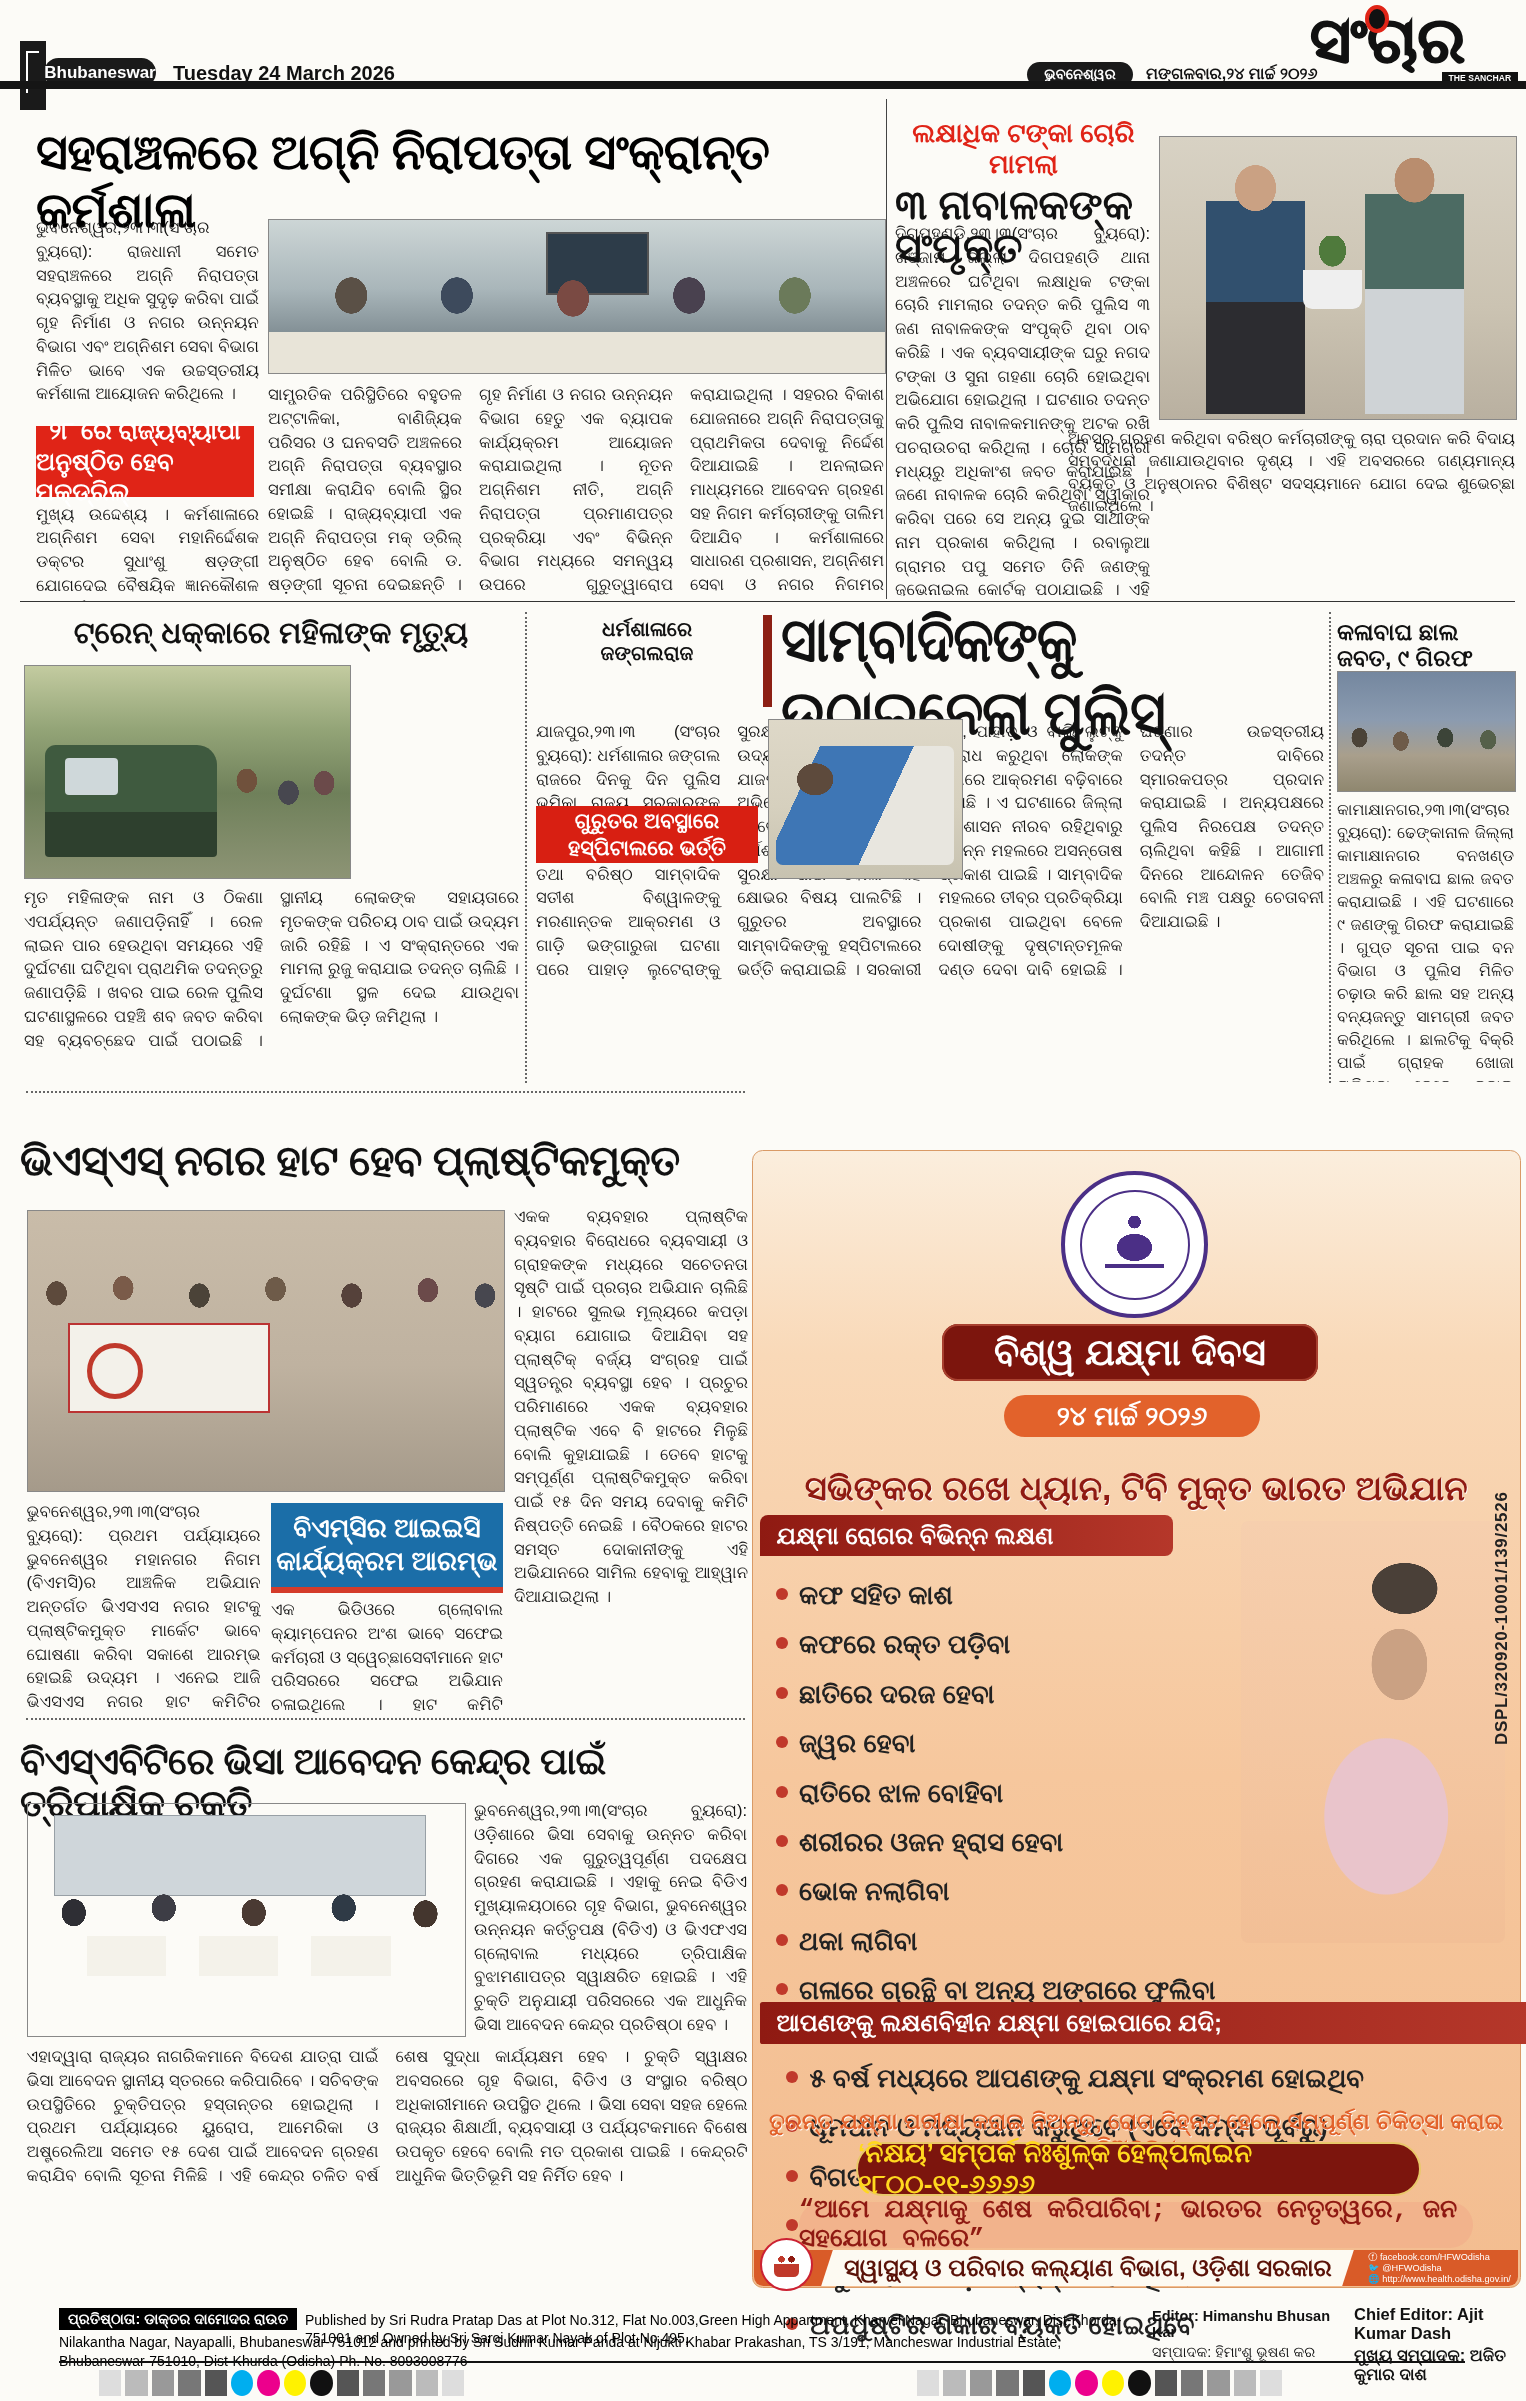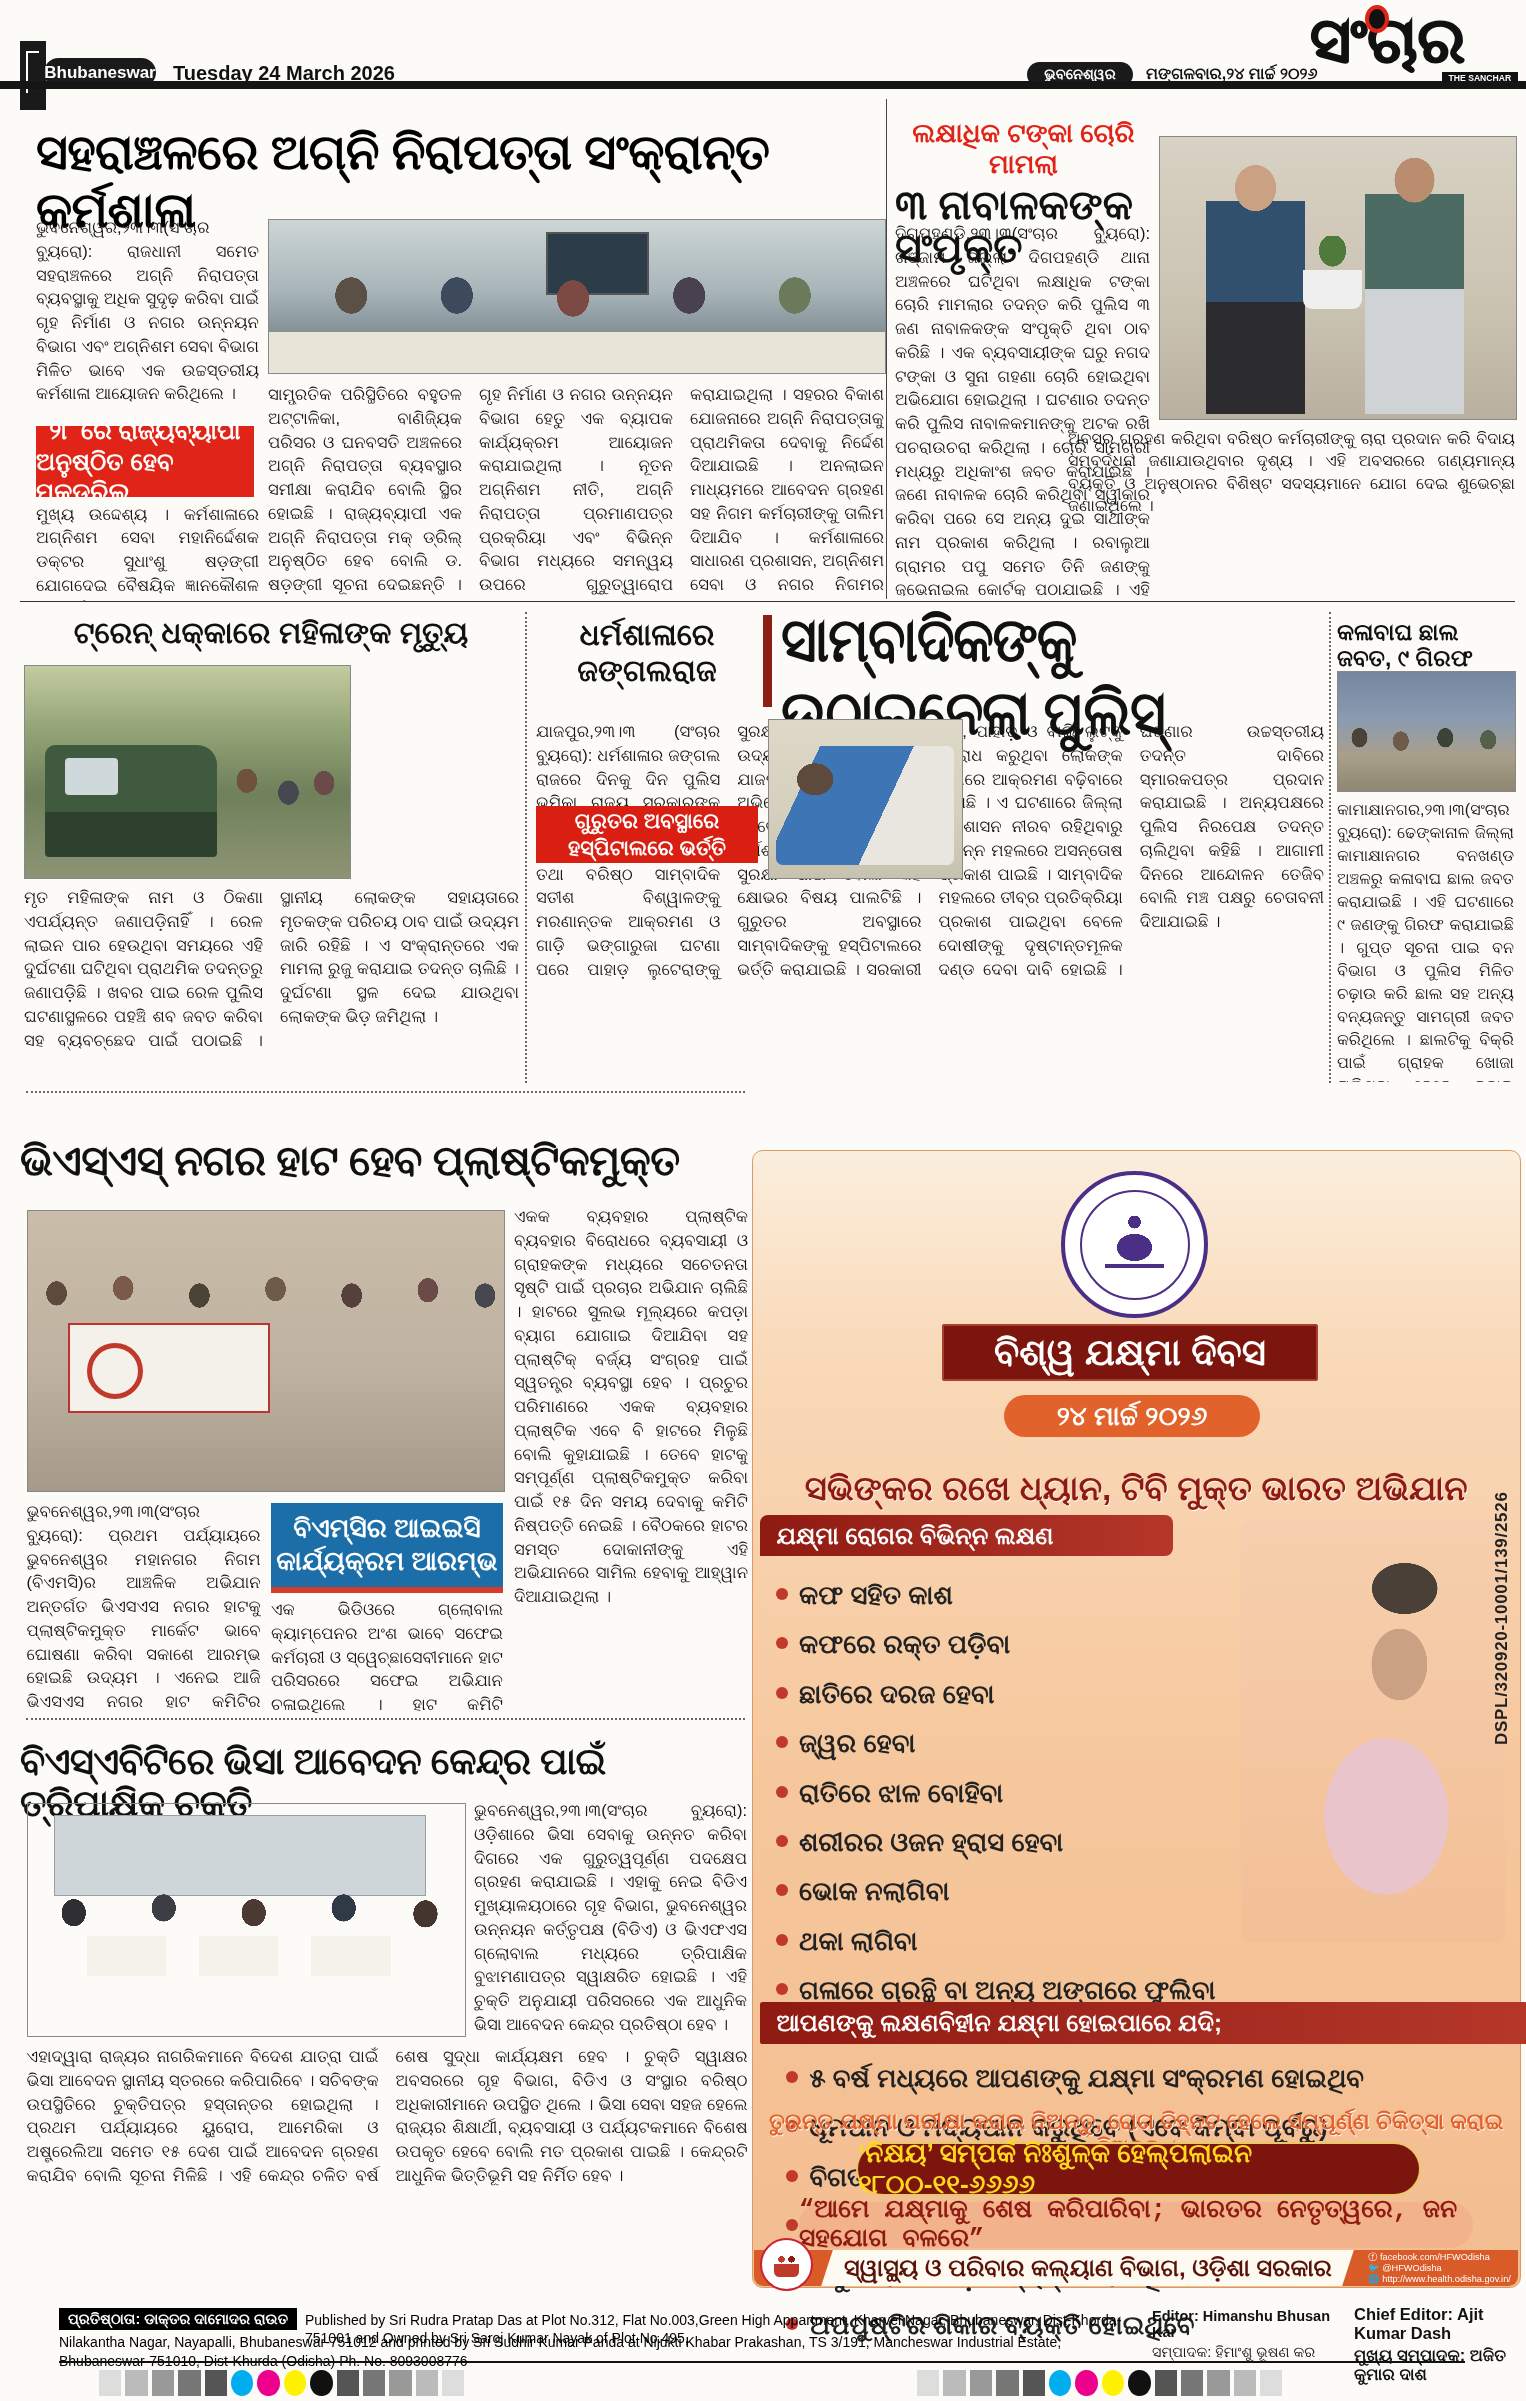--- a/index.html
+++ b/index.html
@@ -17,21 +17,21 @@
   .hl-red{background:#e02417;color:#ffffff;font-weight:800;display:flex;flex-direction:column;
           align-items:center;justify-content:center;line-height:1.25;}
   .hl-blue{background:#1b6ea8;color:#fff;font-weight:800;display:flex;flex-direction:column;
            align-items:center;justify-content:center;line-height:1.25;border-bottom:6.6px solid #d43b2a;}
   .vdot{border-left:2px dotted #666;}
   .hdot{border-top:2px dotted #666;}
   .kicker-red{color:#e02417;font-weight:800;}
   
   .ad{background:linear-gradient(180deg,#fbeedd 0%,#f9d9b8 18%,#f6c79d 55%,#f3bd90 100%);
       border:1.3px solid #d99a66;border-radius:10.6px;}
-  .ad-title{background:#7c150d;color:#fff;font-weight:800;border-radius:3px;
+  .ad-title{background:#7c150d;color:#fff;font-weight:800;border-radius:16px;
             box-shadow:0 0 0 2px #a8402f inset;display:flex;align-items:center;justify-content:center;}
   .ad-datepill{background:#e2622b;color:#fff;font-weight:800;}
   .ad-slogan{color:#8f1a12;font-weight:800;text-shadow:0.7px 0.7px 0 #fff;}
   .ad-h{background:linear-gradient(90deg,#8f1a12,#b5372a);color:#fff;font-weight:800;
         display:flex;align-items:center;padding-left:17px;}
   .ad-list{list-style:none;margin:0;padding:0;}
   .ad-list li{position:relative;padding-left:30px;font-size:26px;line-height:1.9;color:#222;font-weight:600;}
   .ad-list li::before{content:"";position:absolute;left:6.6px;top:17px;width:12px;height:12px;
         border-radius:50%;background:#c0392b;}
   .seal{border:4px solid #4b2f86;border-radius:50%;background:#fff;display:flex;align-items:center;justify-content:center;}
@@ -140,21 +140,21 @@
            background:radial-gradient(17px 20px at 20% 30%,#70513c 0 60%,transparent 61%),
                       radial-gradient(17px 20px at 55% 40%,#47474f 0 60%,transparent 61%),
                       radial-gradient(17px 20px at 85% 32%,#6b4a4a 0 60%,transparent 61%);"></div>
     </div>
     <div class="abs body-txt cols2" style="left:4px;top:278px;width:495px;height:198px;">ମୃତ ମହିଳାଙ୍କ ନାମ ଓ ଠିକଣା ଏପର୍ଯ୍ୟନ୍ତ ଜଣାପଡ଼ିନାହିଁ । ରେଳ ଲାଇନ ପାର ହେଉଥିବା ସମୟରେ ଏହି ଦୁର୍ଘଟଣା ଘଟିଥିବା ପ୍ରାଥମିକ ତଦନ୍ତରୁ ଜଣାପଡ଼ିଛି । ଖବର ପାଇ ରେଳ ପୁଲିସ ଘଟଣାସ୍ଥଳରେ ପହଞ୍ଚି ଶବ ଜବତ କରିବା ସହ ବ୍ୟବଚ୍ଛେଦ ପାଇଁ ପଠାଇଛି । ସ୍ଥାନୀୟ ଲୋକଙ୍କ ସହାୟତାରେ ମୃତକଙ୍କ ପରିଚୟ ଠାବ ପାଇଁ ଉଦ୍ୟମ ଜାରି ରହିଛି । ଏ ସଂକ୍ରାନ୍ତରେ ଏକ ମାମଲା ରୁଜୁ କରାଯାଇ ତଦନ୍ତ ଚାଲିଛି । ଦୁର୍ଘଟଣା ସ୍ଥଳ ଦେଇ ଯାଉଥିବା ଲୋକଙ୍କ ଭିଡ଼ ଜମିଥିଲା ।</div>
   </div>
 
   <div class="abs vdot" style="left:525px;top:612px;width:0;height:471px;"></div>
 
   <div class="abs" style="left:536px;top:608px;width:788px;height:479px;">
-    <div class="abs ctr b" style="left:0;top:9.2px;width:222px;line-height:1.2;font-size:30px;">
+    <div class="abs ctr b" style="left:0;top:9.2px;width:222px;line-height:1.2;font-size:20px;">
       <div>ଧର୍ମଶାଳାରେ</div>
       <div>ଜଙ୍ଗଲରାଜ</div>
     </div>
     <div class="abs" style="left:227px;top:6.6px;width:9.2px;height:92px;background:#8c1f14;"></div>
     <div class="abs b" style="left:245px;top:-4px;width:548px;font-size:55px;letter-spacing:-1.3px;transform:scaleY(1.12);transform-origin:top;">ସାମ୍ବାଦିକଙ୍କୁ ଉଠାଇନେଲା ପୁଲିସ୍</div>
 
     <div class="abs body-txt cols4" style="left:0;top:112px;width:788px;height:364px;">ଯାଜପୁର,୨୩।୩ (ସଂଚାର ବ୍ୟୁରୋ): ଧର୍ମଶାଳାର ଜଙ୍ଗଲ ରାଜରେ ଦିନକୁ ଦିନ ପୁଲିସ ଭୂମିକା ରାଜ୍ୟ ସରକାରଙ୍କ ଛବିକୁ ମଳିନ କରୁଛି । ପାହାଡ଼ ପର୍ବତ ସୁରକ୍ଷା ମଞ୍ଚ ସଭାପତି ତଥା ବରିଷ୍ଠ ସାମ୍ବାଦିକ ସତୀଶ ବିଶ୍ୱାଳଙ୍କୁ ମରଣାନ୍ତକ ଆକ୍ରମଣ ଓ ଗାଡ଼ି ଭଙ୍ଗାରୁଜା ଘଟଣା ପରେ ପାହାଡ଼ ଲୁଟେରାଙ୍କୁ ସୁରକ୍ଷା ଦେବାକୁ ପୁଲିସର ଉଦ୍ୟମ ପ୍ରତିବାଦରେ ଯାଜପୁର ଏସପିଙ୍କ ନିକଟରେ ଅଭିଯୋଗ ହୋଇଥିଲା । ତେବେ ପୁଲିସ ଏସବୁ କେବଳ ଧର୍ମଶାଳା ନିୟୋଜିତ କର୍ମୀଙ୍କ ସୁରକ୍ଷା ପାଇଁ ବୋଲି କହି କ୍ଷୋଭର ବିଷୟ ପାଲଟିଛି । ଗୁରୁତର ଅବସ୍ଥାରେ ସାମ୍ବାଦିକଙ୍କୁ ହସ୍ପିଟାଲରେ ଭର୍ତ୍ତି କରାଯାଇଛି । ସରକାରୀ ଜମି, ପାହାଡ଼ ଓ ବାଲି ଲୁଟ୍‌କୁ ବିରୋଧ କରୁଥିବା ଲୋକଙ୍କ ଉପରେ ଆକ୍ରମଣ ବଢ଼ିବାରେ ଲାଗିଛି । ଏ ଘଟଣାରେ ଜିଲ୍ଲା ପ୍ରଶାସନ ନୀରବ ରହିଥିବାରୁ ବିଭିନ୍ନ ମହଲରେ ଅସନ୍ତୋଷ ପ୍ରକାଶ ପାଇଛି । ସାମ୍ବାଦିକ ମହଲରେ ତୀବ୍ର ପ୍ରତିକ୍ରିୟା ପ୍ରକାଶ ପାଇଥିବା ବେଳେ ଦୋଷୀଙ୍କୁ ଦୃଷ୍ଟାନ୍ତମୂଳକ ଦଣ୍ଡ ଦେବା ଦାବି ହୋଇଛି । ଘଟଣାର ଉଚ୍ଚସ୍ତରୀୟ ତଦନ୍ତ ଦାବିରେ ସ୍ମାରକପତ୍ର ପ୍ରଦାନ କରାଯାଇଛି । ଅନ୍ୟପକ୍ଷରେ ପୁଲିସ ନିରପେକ୍ଷ ତଦନ୍ତ ଚାଲିଥିବା କହିଛି । ଆଗାମୀ ଦିନରେ ଆନ୍ଦୋଳନ ତେଜିବ ବୋଲି ମଞ୍ଚ ପକ୍ଷରୁ ଚେତାବନୀ ଦିଆଯାଇଛି ।</div>
 
     <div class="abs hl-red" style="left:0;top:198px;width:222px;height:57px;font-size:21px;background:#d81f12;">
       <span>ଗୁରୁତର ଅବସ୍ଥାରେ</span>

